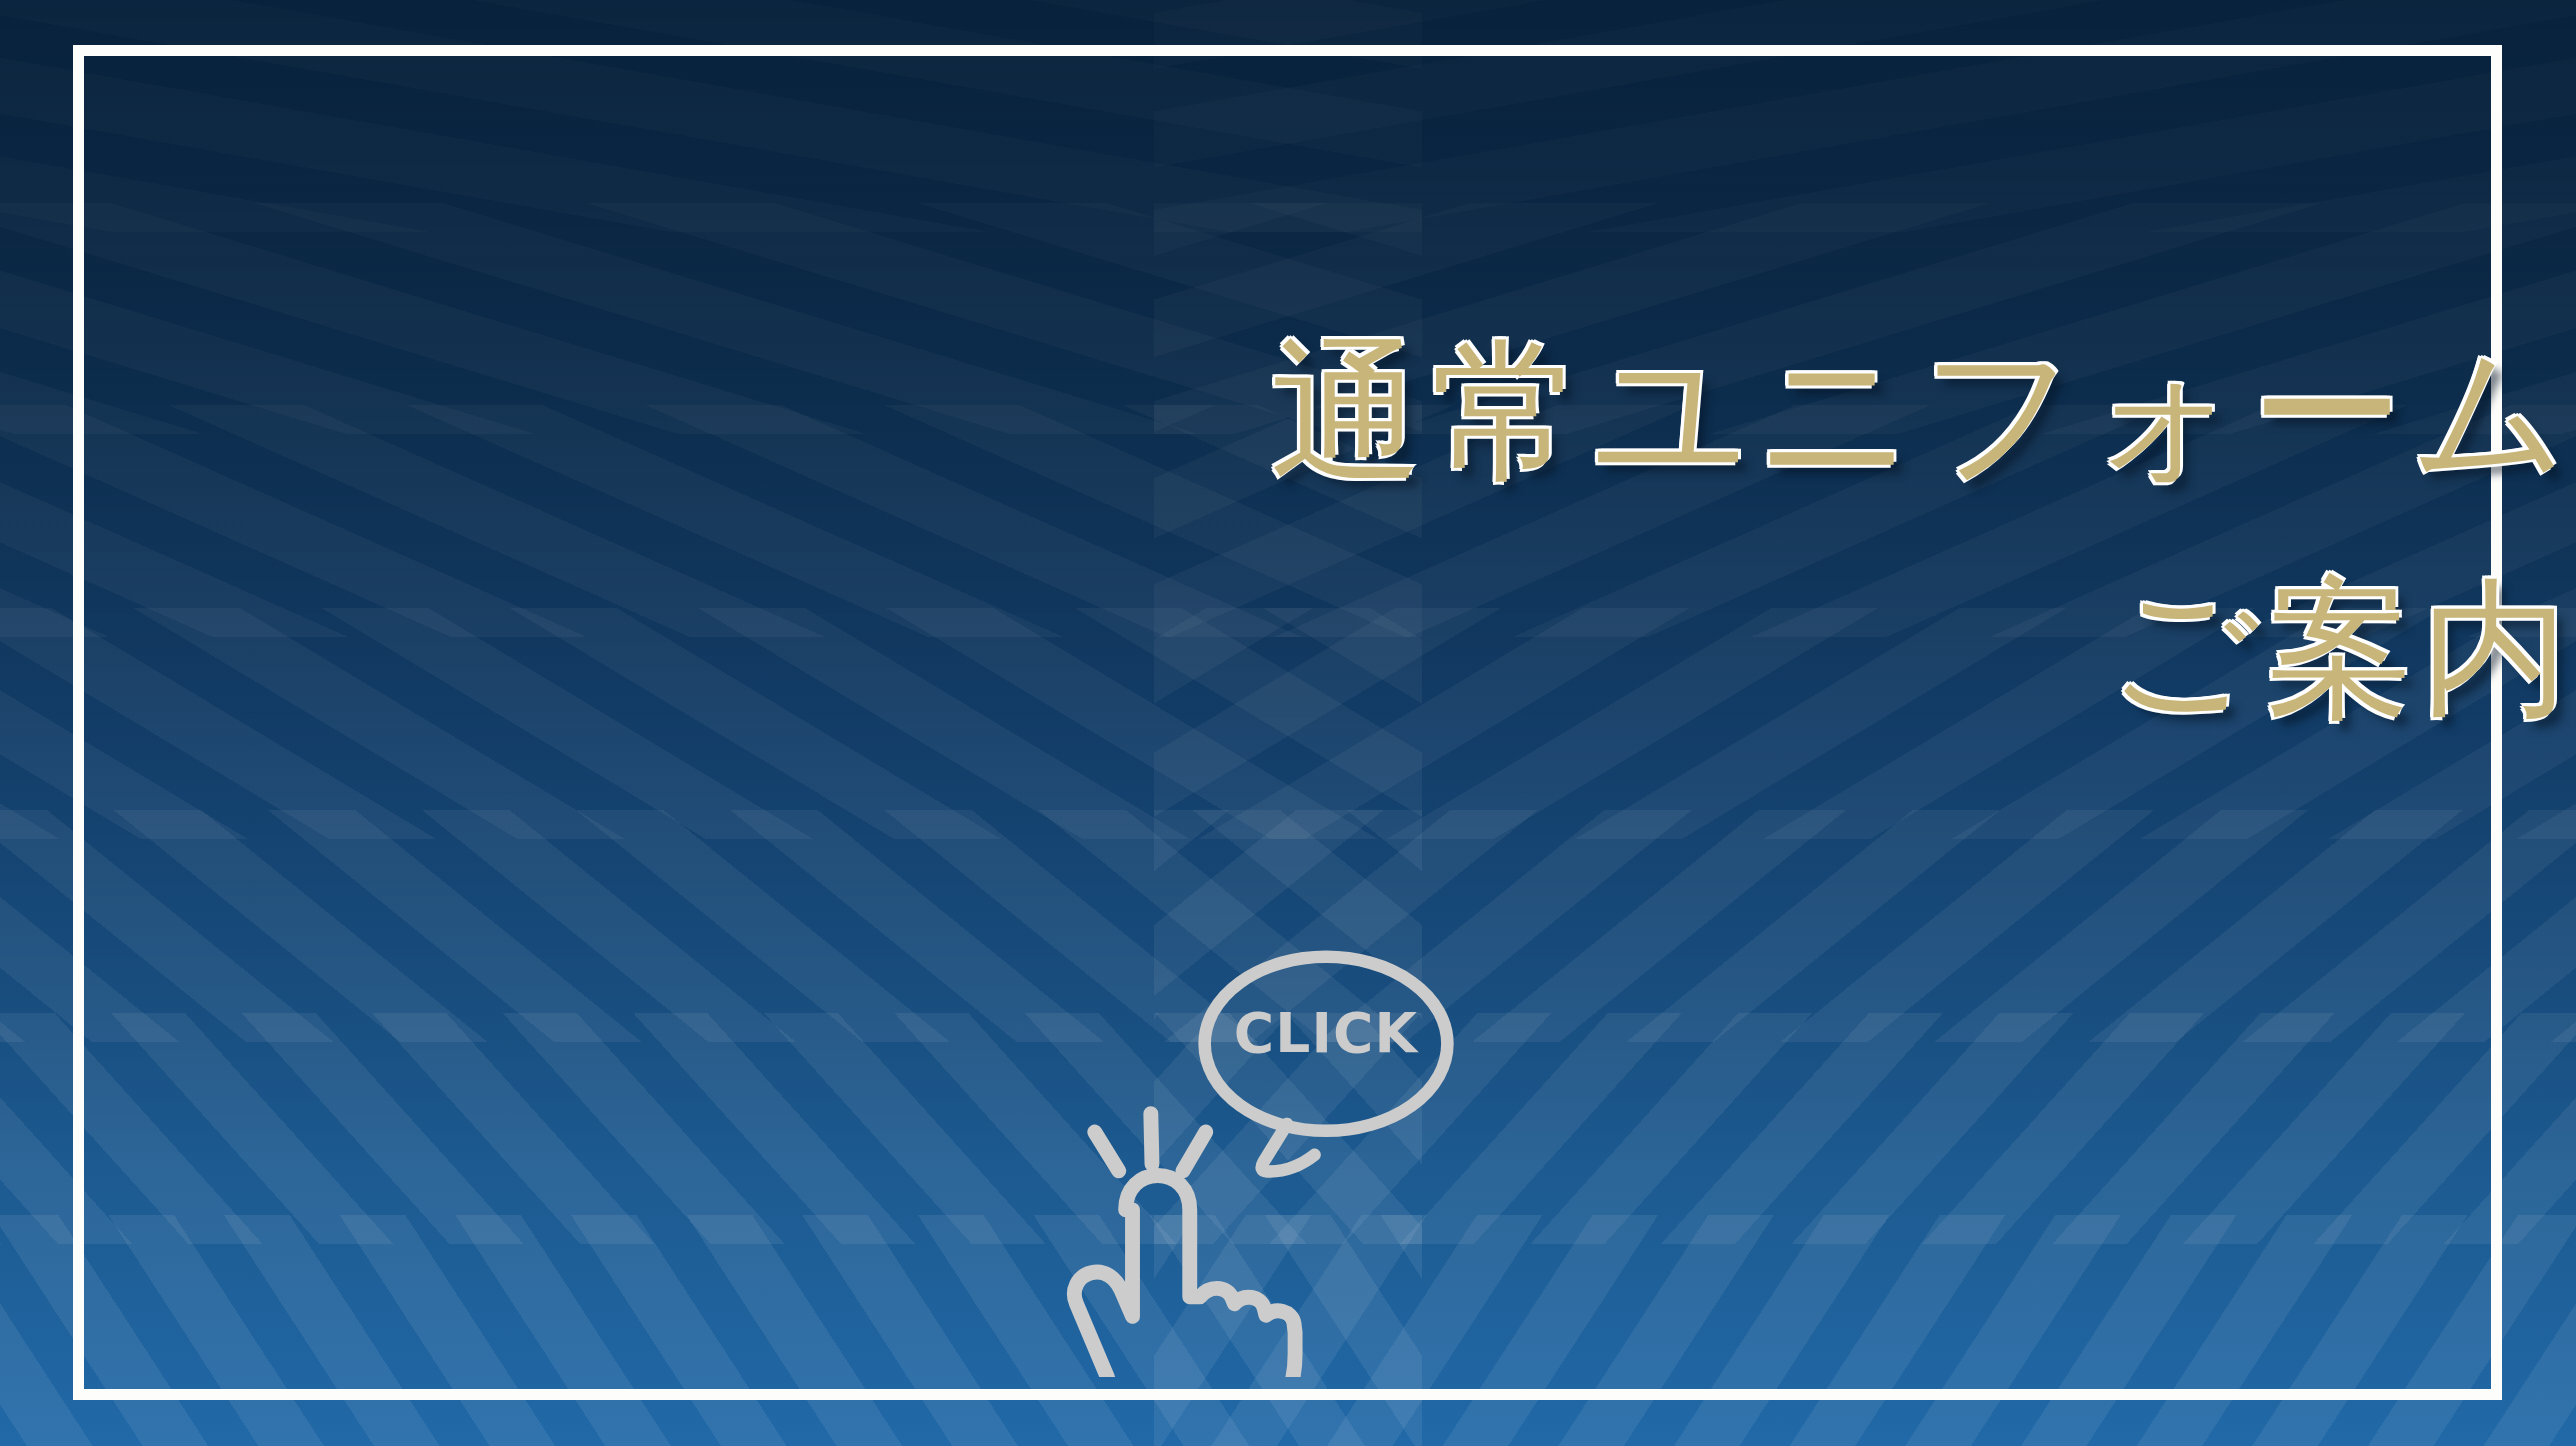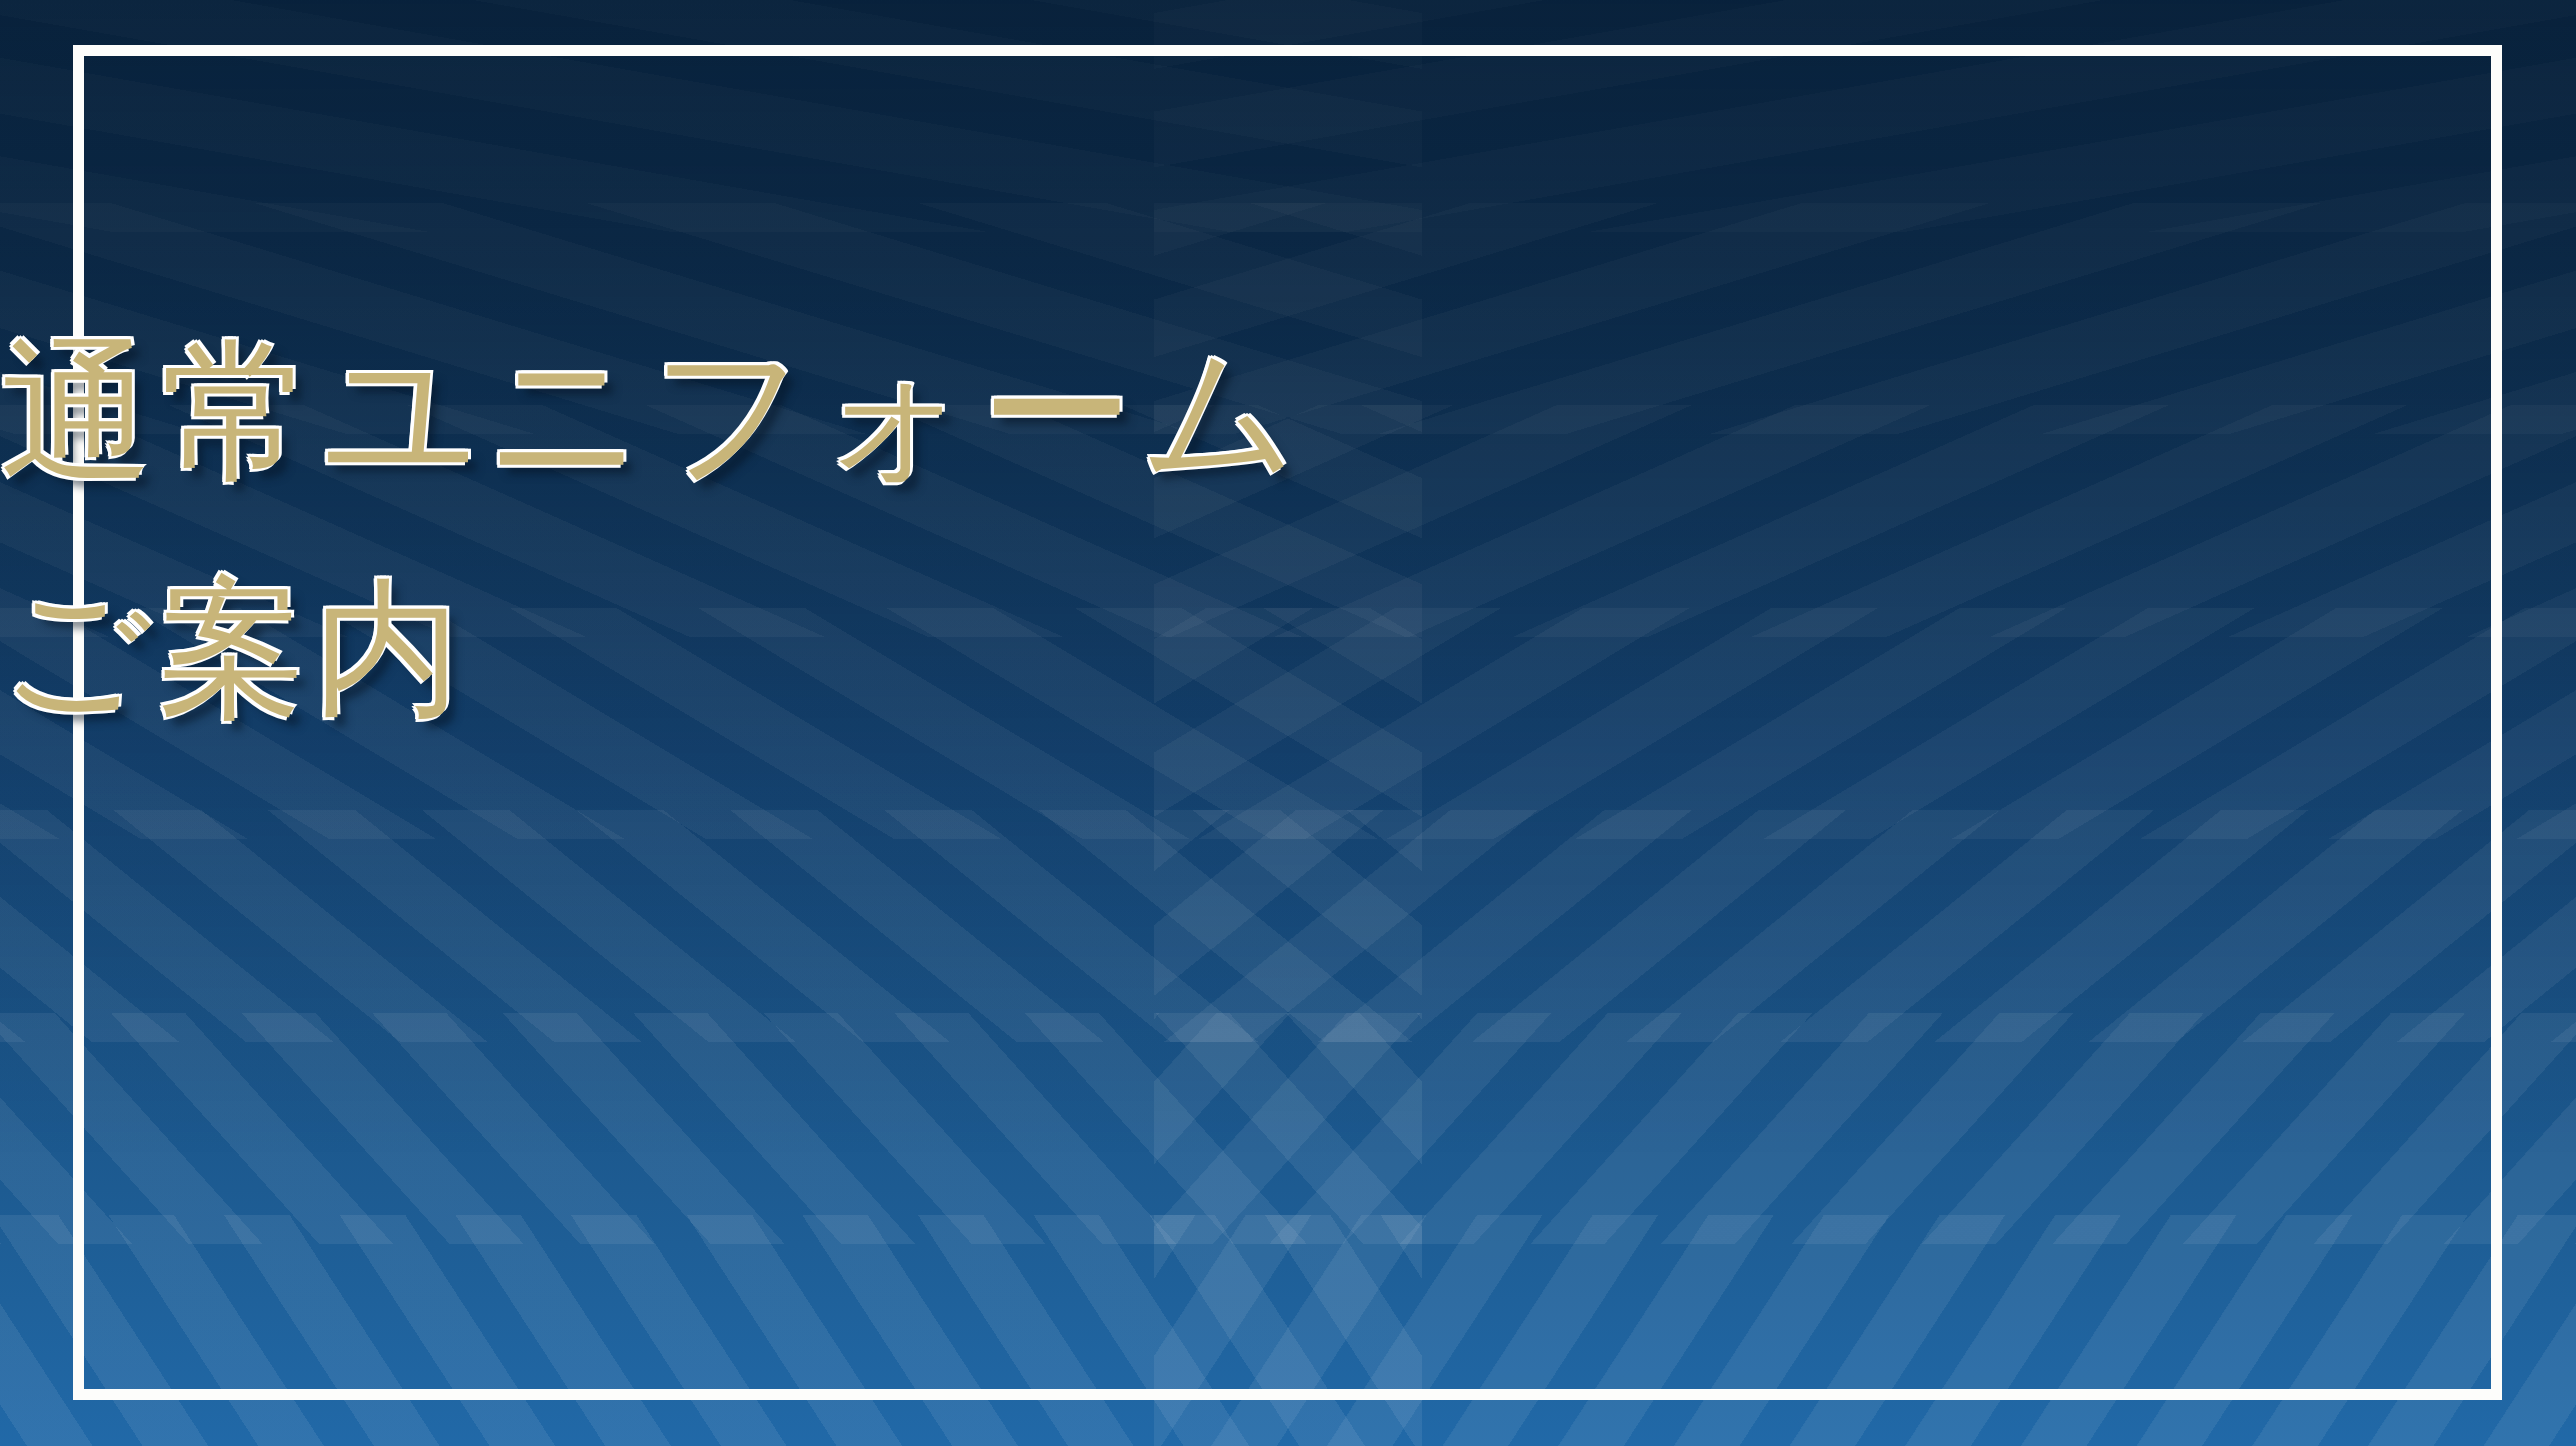--- a/index.html
+++ b/index.html
@@ -115,21 +115,21 @@
     box-sizing: border-box;
     pointer-events: none;
   }
 
   
   .content {
     position: absolute;
     inset: 0;
     display: flex;
     flex-direction: column;
-    align-items: flex-start;
+    align-items: flex-end;
     border-radius: 28px;
   }
 
   .headline {
     margin-top: 337px;
     font-size: 153px;
     line-height: 1;
     letter-spacing: 8px;
     color: #c8b579;
     white-space: nowrap;
@@ -241,15 +241,57 @@
 
   <div class="bg-shade"></div>
 
   <div class="frame"></div>
 
   <div class="content">
     <div class="headline">通常ユニフォーム</div>
     <div class="subheadline">ご案内</div>
   </div>
 
+  <div class="click-cluster">
+    <svg viewBox="0 0 780 800" xmlns="http://www.w3.org/2000/svg">
+
+      <g fill="none" stroke="#cccccc" stroke-width="22" stroke-linecap="round" stroke-linejoin="round">
+        <ellipse cx="466" cy="218" rx="212" ry="152"></ellipse>
+        <path d="M398 358 L357 424 Q348 440 363 441 Q408 442 446 412"></path>
+      </g>
+
+      <g stroke="#cccccc" stroke-width="26" stroke-linecap="round">
+        <line x1="160" y1="340" x2="162" y2="428"></line>
+        <line x1="62" y1="372" x2="104" y2="440"></line>
+        <line x1="256" y1="372" x2="216" y2="440"></line>
+      </g>
+
+      <g fill="none" stroke="#cccccc" stroke-width="26" stroke-linecap="round" stroke-linejoin="round">
+        <path d="M116 508
+                 C116 470 142 448 172 448
+                 C202 448 228 470 228 508
+                 L228 660
+                 L246 660
+                 C262 640 292 640 302 662
+                 L306 672
+                 C322 654 352 658 358 680
+                 L361 692
+                 C378 678 406 684 410 706
+                 L412 722
+                 L412 760
+                 C412 820 392 858 358 884
+                 L358 922
+                 L150 922
+                 L150 888
+                 C118 866 96 836 84 800
+                 L30 672
+                 C20 648 32 624 56 618
+                 C78 612 98 626 108 648
+                 L128 694
+                 L128 508 Z"></path>
+      </g>
+    </svg>
+
+    <div class="click-word">CLICK</div>
+  </div>
 
 </div>
 
 
 </body></html>

